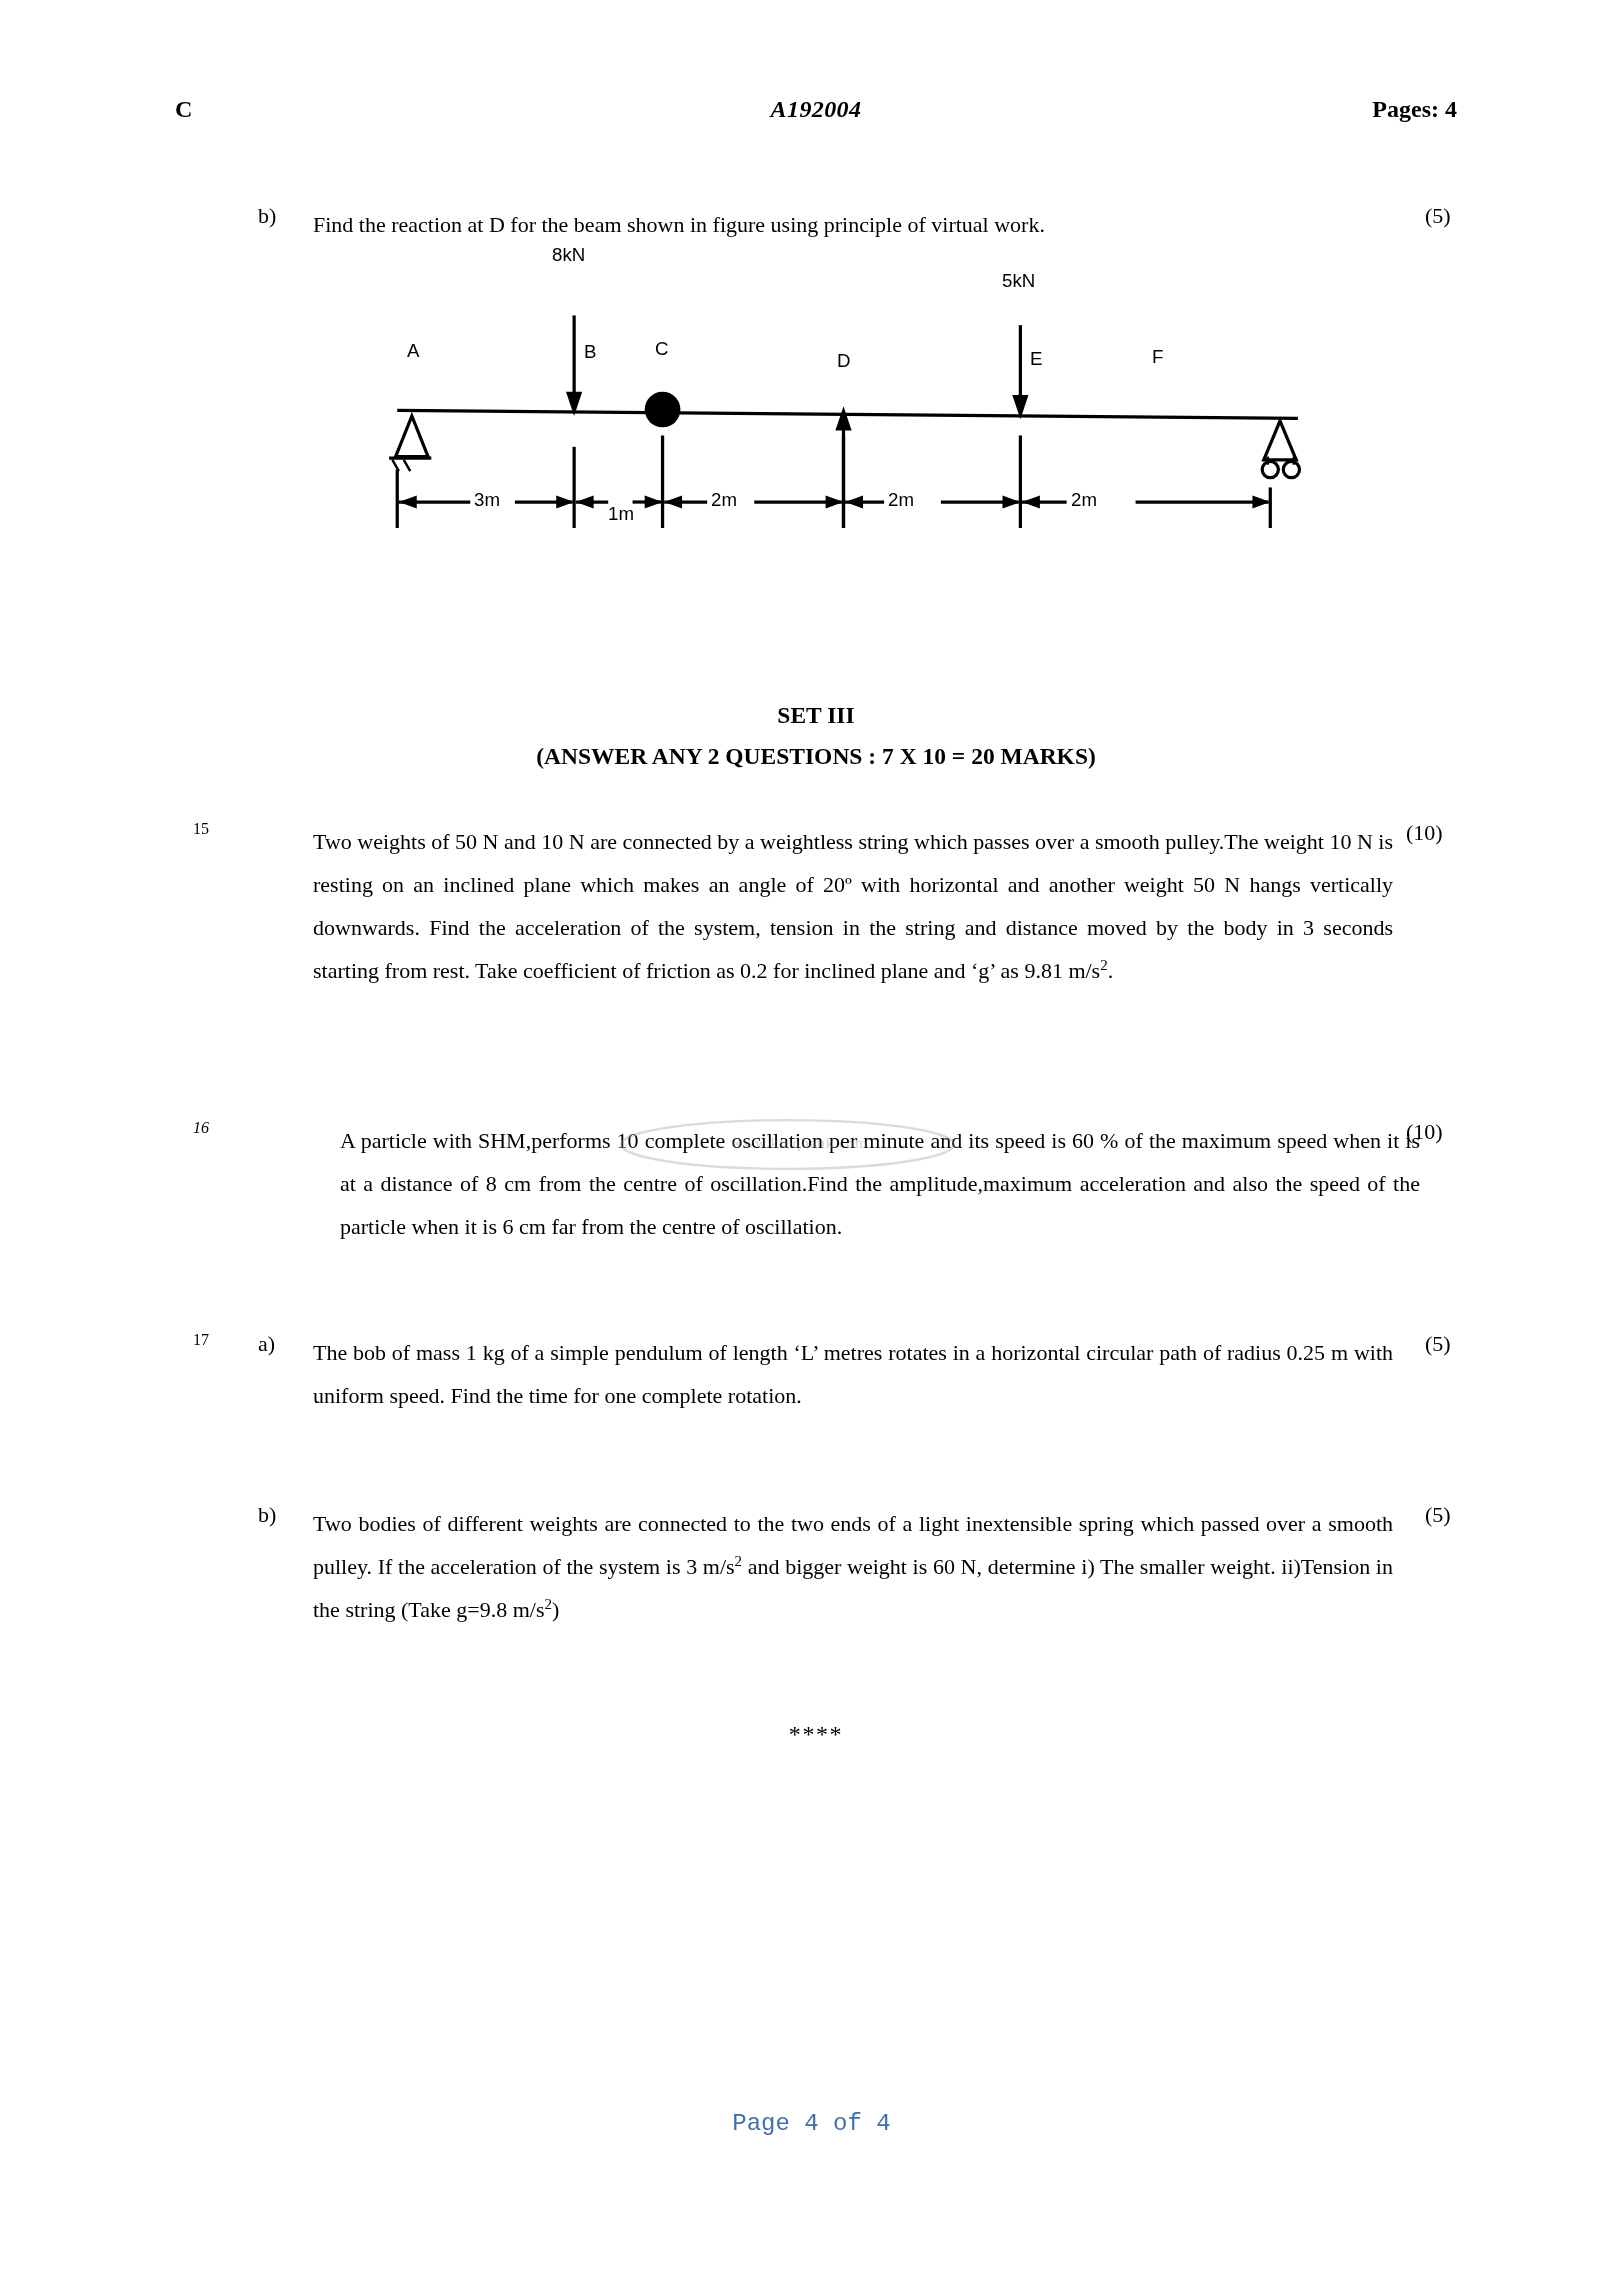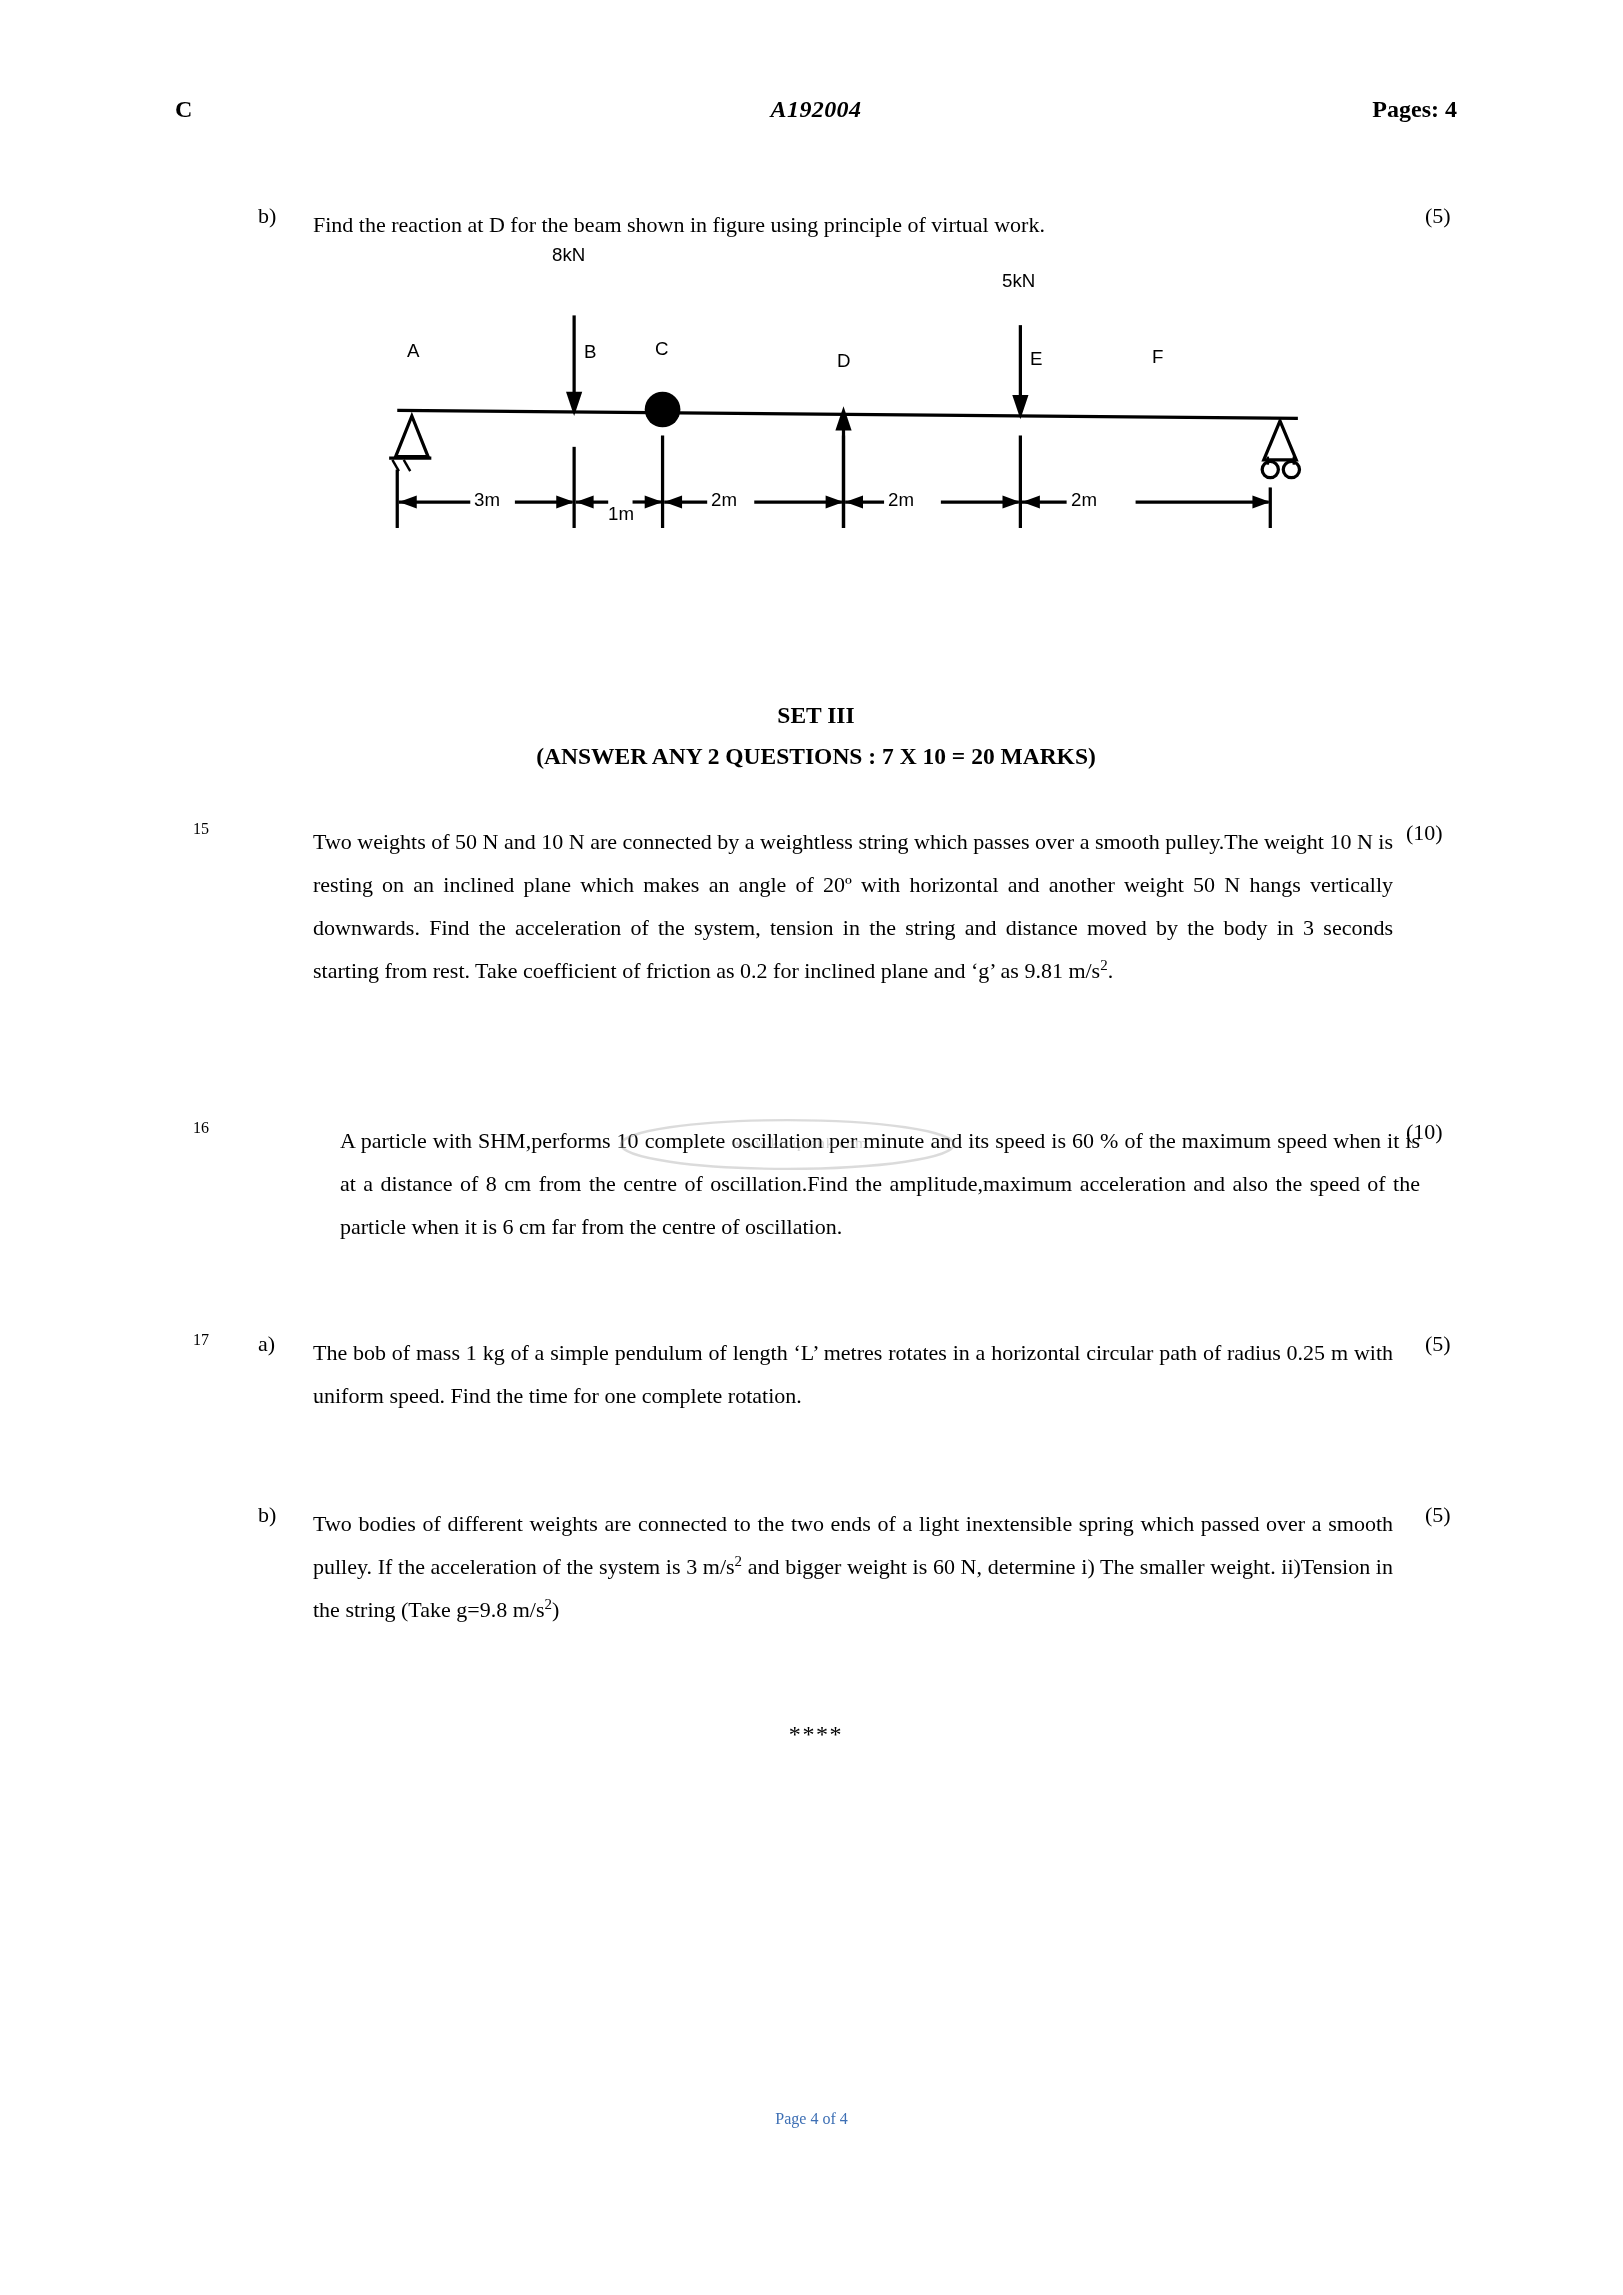--- a/index.html
+++ b/index.html
@@ -106,23 +106,23 @@
     white-space: nowrap;
   }
 
   
   .footer {
     position: absolute;
     left: 0;
     top: 2110px;
     width: 1623px;
     text-align: center;
-    font-size: 16px;
+    font-size: 24px;
     color: #3d6fb4;
-    font-family: Liberation Serif, serif;
+    font-family: Liberation Mono, monospace;
   }
 
   
   .watermark {
     position: absolute;
     left: 617px;
     top: 1116px;
     width: 341px;
     height: 57px;
     opacity: 0.35;
@@ -240,21 +240,21 @@
     <span class="fig-label" style="left:763px; top:245px;">2m</span>
   </div>
 
   <div class="set-head" style="top:702px;">SET III</div>
   <div class="set-head" style="top:743px;">(ANSWER ANY 2 QUESTIONS : 7 X 10 = 20 MARKS)</div>
 
   <div class="qnum" style="left:193px; top:820px;">15</div>
   <div class="qbody" style="left:313px; top:820px; width:1080px;"><span>Two weights of 50 N and 10 N are connected by a weightless string which passes over a smooth pulley.The weight 10 N is resting on an inclined plane which makes an angle of 20º with horizontal and another weight 50 N hangs vertically downwards. Find the acceleration of the system, tension in the string and distance moved by the body in 3 seconds starting from rest. Take coefficient of friction as 0.2 for inclined plane and ‘g’ as 9.81 m/s</span><sup>2</sup><span>.</span></div>
   <div class="qmarks" style="left:1406px; top:820px;">(10)</div>
 
-  <div class="qnum" style="left:193px; top:1119px;">16</div>
+  <div class="qnum" style="left:193px; top:1119px;font-style:italic;">16</div>
   <div class="qbody" style="left:313px; top:1119px; width:1080px;margin-left:27px;">A particle with SHM,performs 10 complete oscillation per minute and its speed is 60 % of the maximum speed when it is at a distance of 8 cm from the centre of oscillation.Find the amplitude,maximum acceleration and also the speed of the particle when it is 6 cm far from the centre of oscillation.</div>
   <div class="qmarks" style="left:1406px; top:1119px;">(10)</div>
 
   <div class="qnum" style="left:193px; top:1331px;">17</div>
   <div class="qlabel" style="left:258px; top:1331px;">a)</div>
   <div class="qbody" style="left:313px; top:1331px; width:1080px;">The bob of mass 1 kg of a simple pendulum of length ‘L’ metres rotates in a horizontal circular path of radius 0.25 m with uniform speed. Find the time for one complete rotation.</div>
   <div class="qmarks" style="left:1425px; top:1331px;">(5)</div>
 
   <div class="qlabel" style="left:258px; top:1502px;">b)</div>
   <div class="qbody" style="left:313px; top:1502px; width:1080px;"><span>Two bodies of different weights are connected to the two ends of a light inextensible spring which passed over a smooth pulley. If the acceleration of the system is 3 m/s</span><sup>2</sup><span> and bigger weight is 60 N, determine i) The smaller weight. ii)Tension in the string (Take g=9.8 m/s</span><sup>2</sup><span>)</span></div>

